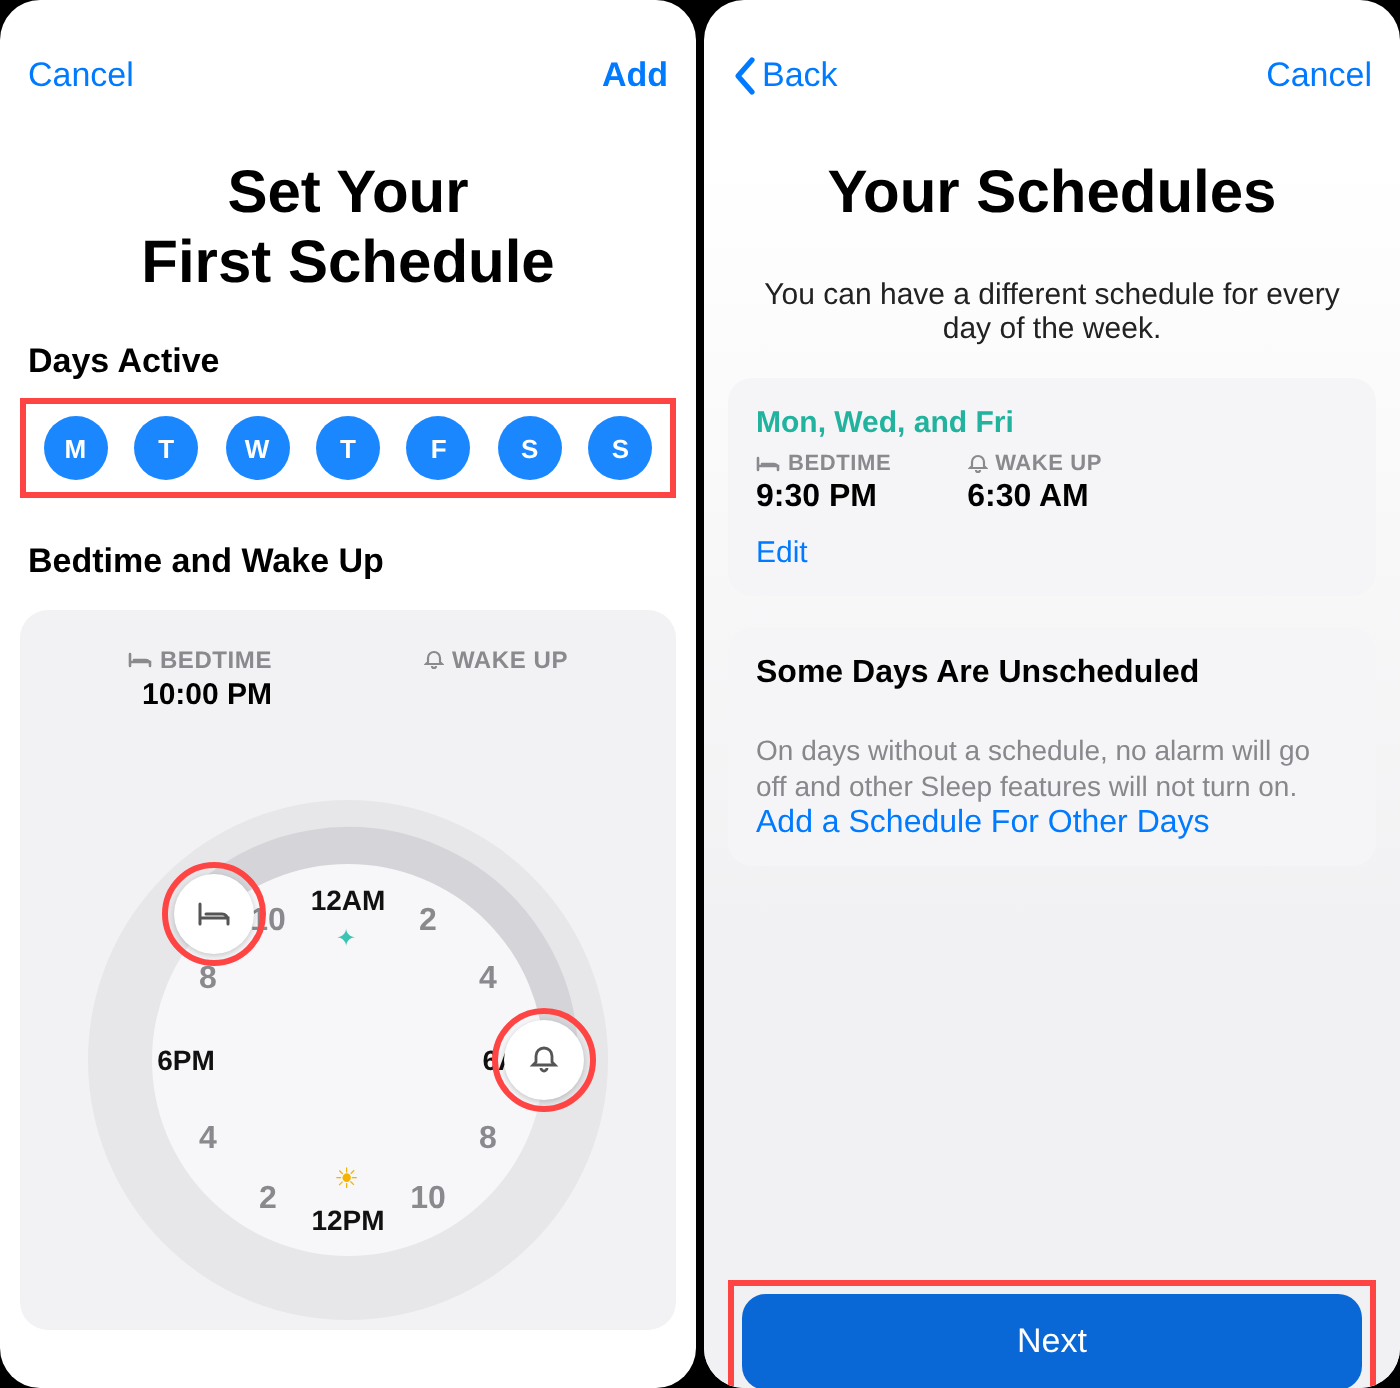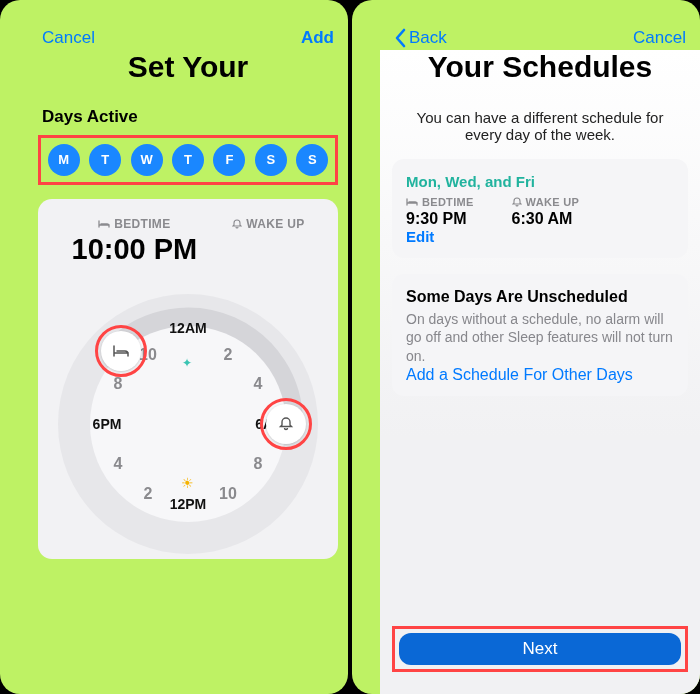--- a/index.html
+++ b/index.html
@@ -5,26 +5,25 @@
   * { box-sizing: border-box; margin: 0; padding: 0; }
   body {
     width: 700px;
     height: 694px;
     background: #000;
     font-family: -apple-system, BlinkMacSystemFont, "Helvetica Neue", Arial, sans-serif;
     display: flex;
     overflow: hidden;
   }
   .pane {
-    background: #bef264;
+    background: #ffffff;
     height: 100%;
     position: relative;
     overflow: hidden;
     border-radius: 20px;
-    padding-left: 28px;
   }
   .pane-left  { width: 348px; margin-right: 4px; }
   .pane-right { width: 348px; }
 
   
   .nav {
     height: 50px;
     display: flex;
     align-items: flex-end;
     justify-content: space-between;
@@ -34,20 +33,21 @@
   }
   .nav-left, .nav-right { cursor: pointer; display: flex; align-items: center; }
   .nav-right { font-weight: 600; }
   .back-chev { margin-right: 2px; display:inline-flex; }
 
   .title {
     text-align: center;
     font-size: 30px;
     font-weight: 700;
     color: #000;
+    margin-top: 30px;
     line-height: 1.15;
     padding: 0 10px;
   }
   .subtitle {
     text-align: center;
     font-size: 15px;
     color: #222;
     margin-top: 24px;
     padding: 0 20px;
   }
@@ -101,21 +101,21 @@
     font-size: 12px;
     font-weight: 600;
     color: #8a8a8e;
     letter-spacing: .3px;
     display:flex;
     align-items:center;
     justify-content:center;
     gap:4px;
   }
   .time-value {
-    font-size: 29px;
+    font-size: 15px;
     font-weight: 700;
     color: #000;
     margin-top: 2px;
     text-align: right;
   }
   .mini-icon { display:inline-flex; }
 
   
   .clock-wrap {
     position: absolute;
@@ -181,70 +181,71 @@
   .card {
     margin: 16px 12px 0;
     background: #f5f5f7;
     border-radius: 12px;
     padding: 14px 14px 12px;
   }
   .card-days { color: #21b39e; font-size: 15px; font-weight: 700; }
   .card-row  { display:flex; gap: 38px; margin-top:6px; }
   .card-label { font-size: 11px; font-weight:600; color:#8a8a8e; letter-spacing:.3px; display:flex; align-items:center; gap:4px;}
   .card-time  { font-size: 16px; font-weight:700; color:#000; margin-top:2px; }
-  .edit-link  { color:#007aff; font-size:15px; display:inline-block; cursor:pointer;font-weight:bold; }
+  .edit-link  { color:#007aff; font-size:15px; margin-top:10px; display:inline-block; cursor:pointer; }
 
   .card2-title { font-size:16px; font-weight:600; color:#000; }
-  .card2-body  { font-size:14px; color:#87878c; margin-top:4px; line-height:1.35; }
+  .card2-body  { font-size:14px; color:#87878c; margin-top:20px; line-height:1.35; }
   .add-link    { color:#007aff; font-size:16px; margin-top:0; display:inline-block; cursor:pointer; }
 
   
   .next-wrap {
     position: absolute;
     bottom: 22px; left: 12px; right: 12px;
     border: 3px solid #f44;
     padding: 4px;
   }
   .next-btn {
     width: 100%;
-    height: 32px;
+    height: 48px;
     background: #0a68d6;
     color: #fff;
     border: none;
     border-radius: 12px;
     font-size: 17px;
     font-weight: 500;
     cursor: pointer;
   }
 </style>
 </head>
 <body>
 
 <div class="pane pane-left">
   <div class="nav">
     <div class="nav-left">Cancel</div>
     <div class="nav-right">Add</div>
   </div>
 
   <div class="title">
-    <span>Set Your</span><br>
+    <span>Set Your</span><br><span>First Schedule</span>
   </div>
 
   <div class="section-label">Days Active</div>
 
   <div class="highlight-days">
     <div class="day-chip">M</div>
     <div class="day-chip">T</div>
     <div class="day-chip">W</div>
     <div class="day-chip">T</div>
     <div class="day-chip">F</div>
     <div class="day-chip">S</div>
     <div class="day-chip">S</div>
   </div>
 
+  <div class="section-label">Bedtime and Wake Up</div>
 
   <div class="bedtime-card">
     <div class="times-row">
       <div class="time-col">
         <div class="time-label">
           <span class="mini-icon">
             <svg width="12" height="10" viewBox="0 0 12 10">
                 <path d="M1 2v6M1 6h10v2M3 5h6a2 2 0 0 1 2 2" stroke="#8a8a8e" stroke-width="1.3" fill="none" stroke-linecap="round"></path>
               </svg>
           </span>
@@ -264,21 +265,21 @@
       </div>
     </div>
 
     <div class="clock-wrap">
       <div class="ring"></div>
       <svg class="arc" viewBox="0 0 260 260">
         <path d="M 63 57 A 98 98 0 0 1 228 130" stroke="#d5d5d9" stroke-width="34" fill="none" stroke-linecap="round"></path>
       </svg>
       <div class="ring-inner"></div>
 
-      <div class="clock-num big" style="left:130px;top:34px">12AM</div>
+      <div class="clock-num big" style="left:130px;top:50px">12AM</div>
       <div class="clock-num big" style="left:212px;top:130px">6AM</div>
       <div class="clock-num big" style="left:130px;top:210px">12PM</div>
       <div class="clock-num big" style="left:49px;top:130px">6PM</div>
 
       <div class="clock-num" style="left:170px;top:61px">2</div>
       <div class="clock-num" style="left:200px;top:90px">4</div>
       <div class="clock-num" style="left:200px;top:170px">8</div>
       <div class="clock-num" style="left:170px;top:200px">10</div>
       <div class="clock-num" style="left:90px;top:200px">2</div>
       <div class="clock-num" style="left:60px;top:170px">4</div>

